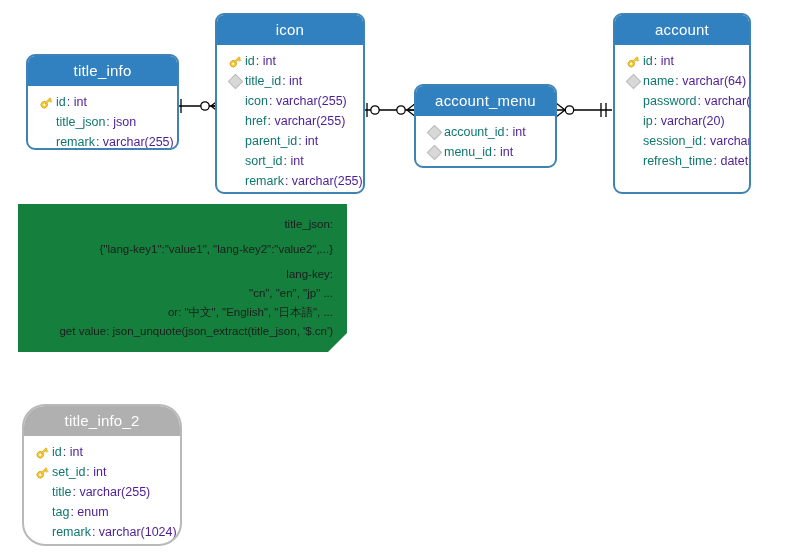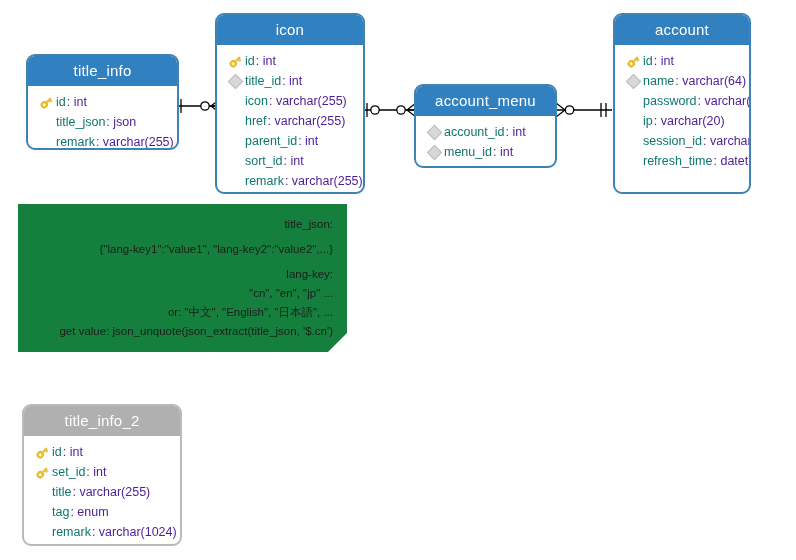--- a/index.html
+++ b/index.html
@@ -259,21 +259,21 @@
         <span class="ftype">:&nbsp;<span>varchar(100)</span></span>
       </div>
       <div class="field">
         <span class="fslot"></span>
         <span class="fname">refresh_time</span>
         <span class="ftype">:&nbsp;<span>datetime</span></span>
       </div>
     </div>
   </div>
 
-  <div class="entity gray" style="left:22px;top:404px;width:160px;height:142px;">
+  <div class="entity gray" style="left:22px;top:404px;width:160px;height:142px;border-radius:23px;">
     <div class="ent-head">title_info_2</div>
     <div class="ent-body">
       <div class="field">
         <span class="fslot">
           <svg class="ico-key" viewBox="0 0 16 16">
               <g transform="rotate(-45 8 8)">
             <circle cx="4.6" cy="8" r="3.4" fill="#f7cf3a" stroke="#d9a21a" stroke-width="1"></circle>
             <circle cx="4.6" cy="8" r="1.2" fill="#ffffff"></circle>
             <rect x="6.6" y="7.1" width="7.6" height="1.9" fill="#f7cf3a" stroke="#d9a21a" stroke-width=".7"></rect>
             <rect x="11.4" y="8.6" width="1.6" height="2.6" fill="#f7cf3a" stroke="#d9a21a" stroke-width=".7"></rect>

